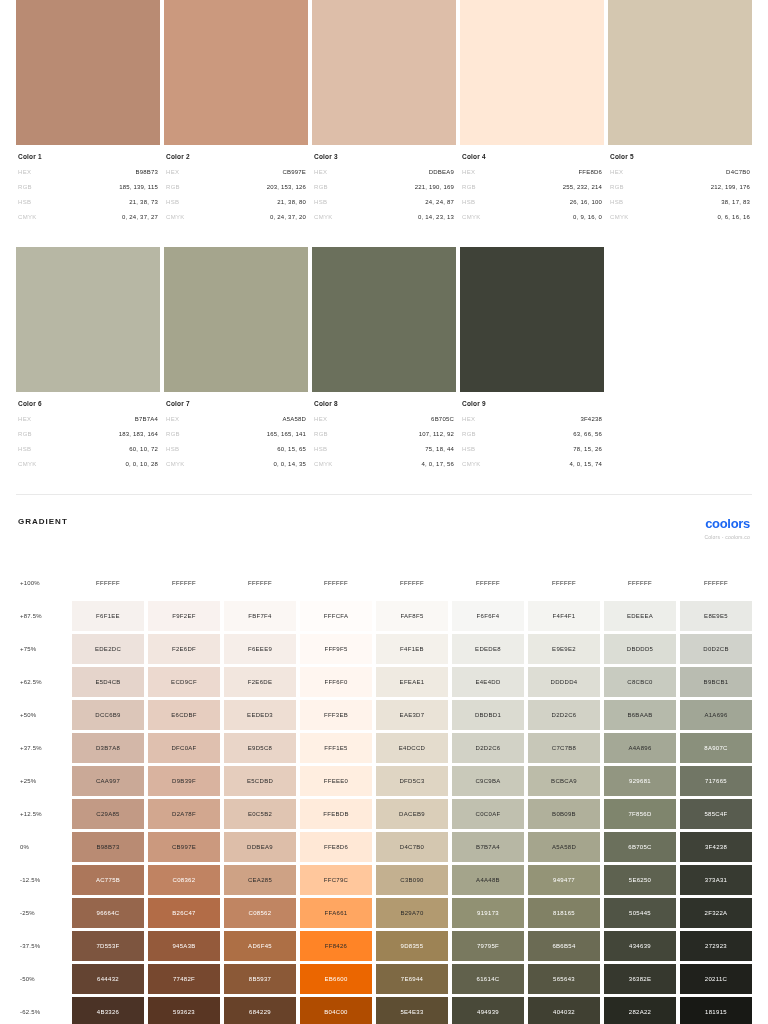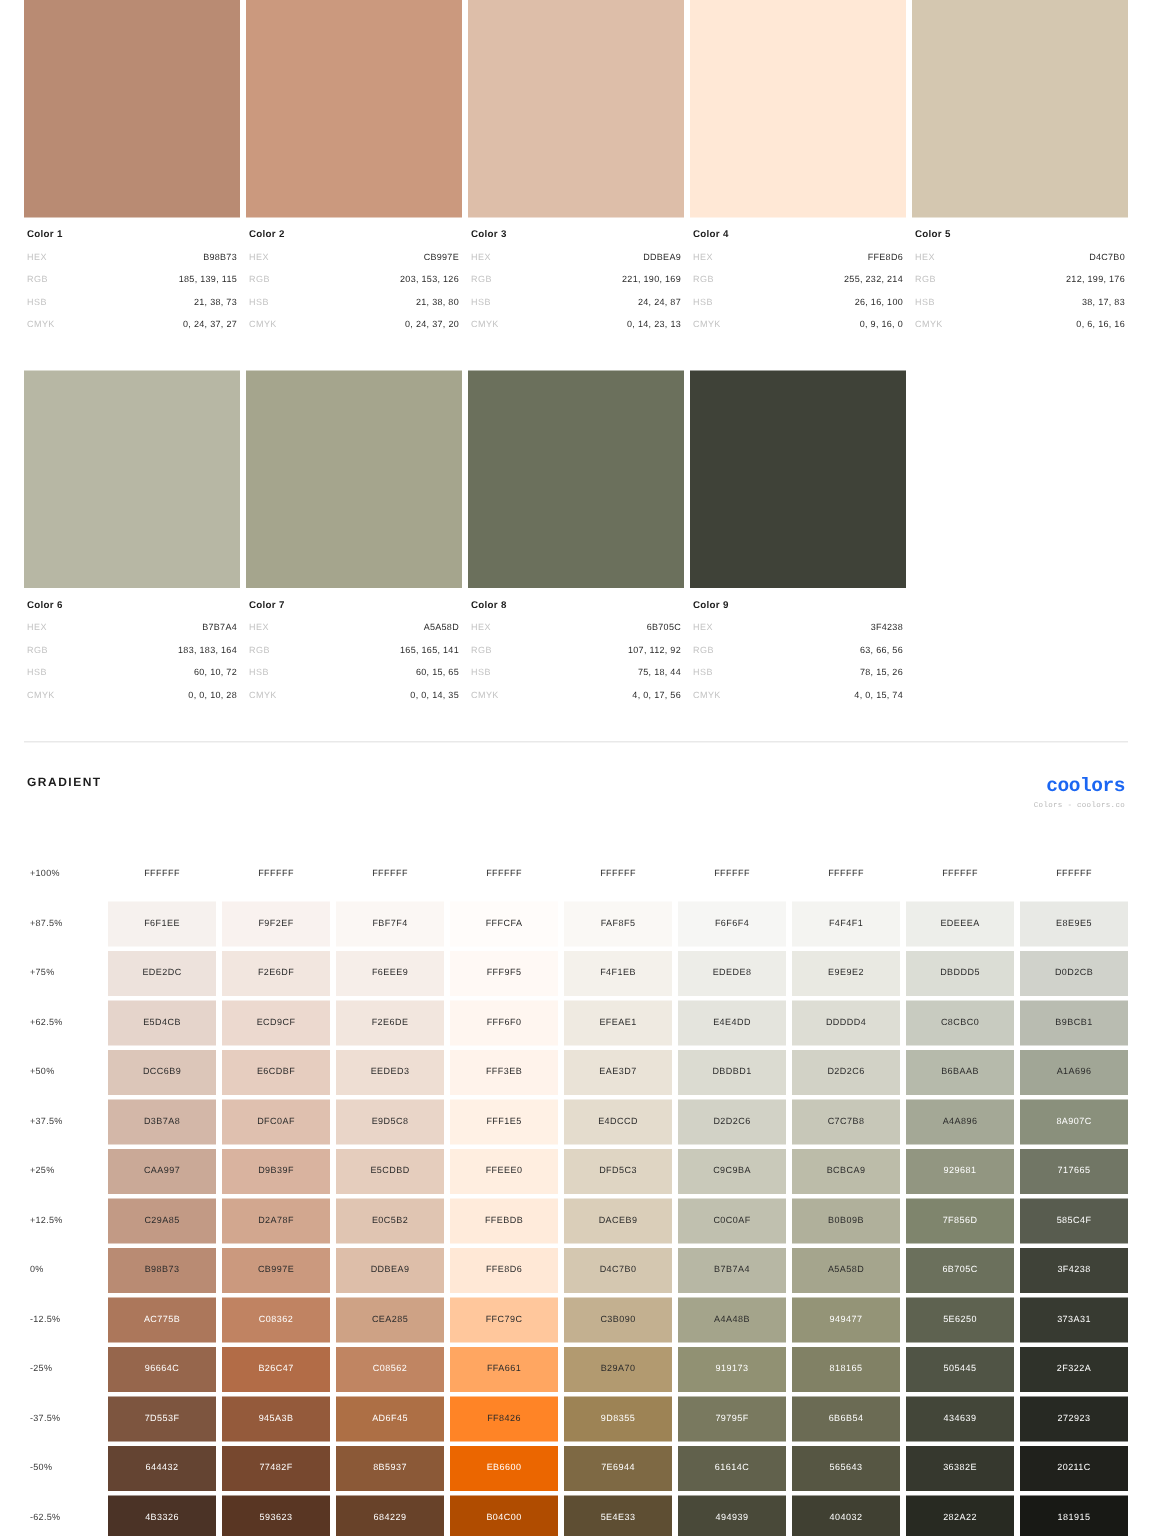--- a/index.html
+++ b/index.html
@@ -34,21 +34,21 @@
 
   .row2 { margin-top: 18px; }
 
   
   .divider { border-top: 1px solid #e9e9e9; margin: 18px 0 0 0; }
   .grad-head {
     display: flex; justify-content: space-between; align-items: flex-start;
     padding: 22px 2px 0 2px;
   }
   .grad-title { font-size: 8px; font-weight: bold; letter-spacing: 1px; color: #1c1c1c; }
-  .brand { text-align: right; font-family: Liberation Mono, monospace; }
+  .brand { text-align: right; }
   .brand-logo {
     font-size: 13px; font-weight: bold; color: #1b66f2;
     letter-spacing: -.3px; line-height: 1;
   }
   .brand-sub { font-size: 5px; color: #b9b9b9; margin-top: 4px; letter-spacing: .2px; }
 
   
   .grad-table { margin-top: 28px; }
   .grad-row { display: flex; align-items: stretch; height: 30px; margin-bottom: 3px; }
   .grad-label {

